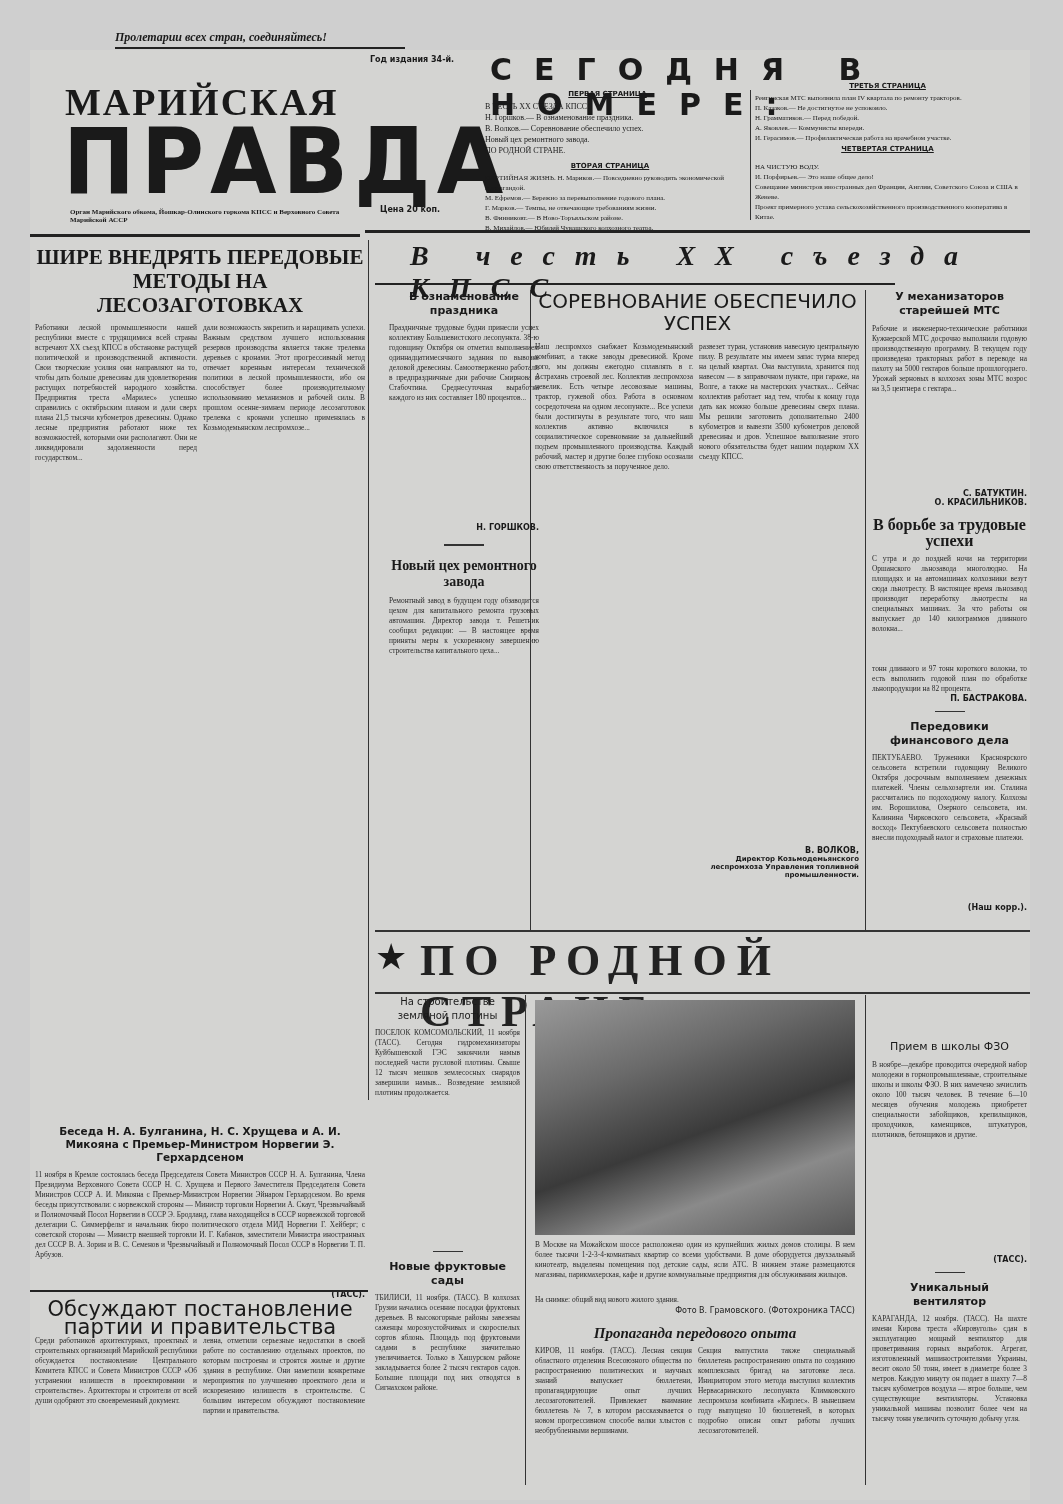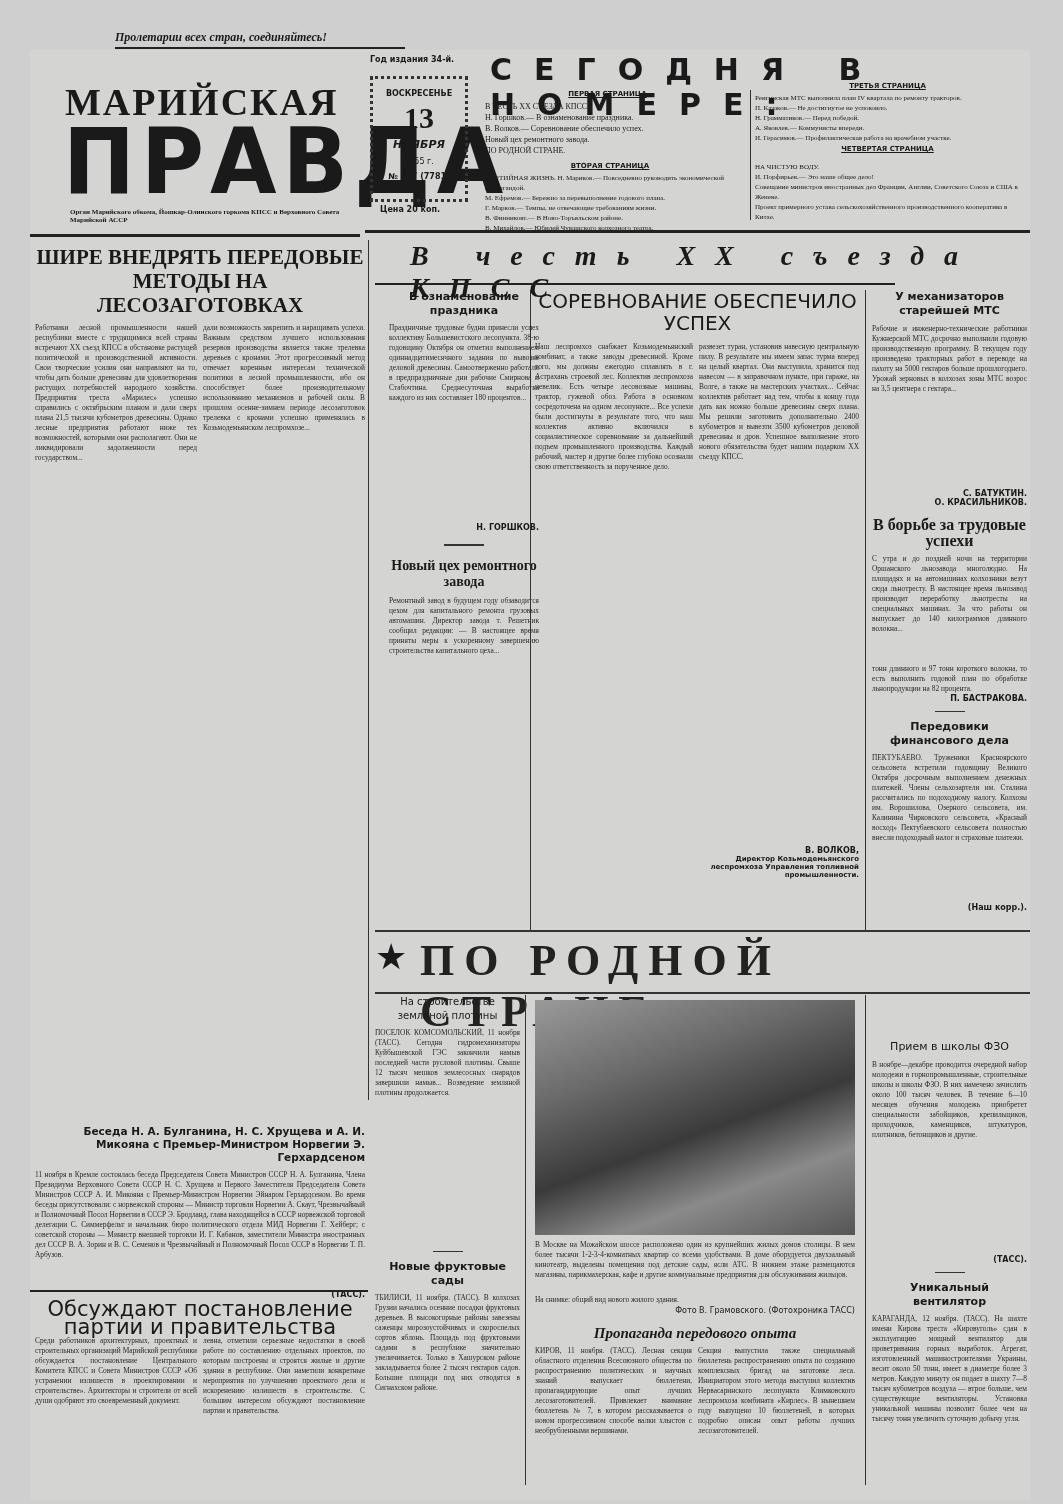--- a/index.html
+++ b/index.html
@@ -37,27 +37,20 @@
 
 <div class="page">
 
   <div class="abs motto">Пролетарии всех стран, соединяйтесь!</div>
   <div class="abs mast1">МАРИЙСКАЯ</div>
   <div class="abs mast2">ПРАВДА</div>
   <div class="abs organ">Орган Марийского обкома, Йошкар-Олинского горкома КПСС и Верховного Совета Марийской АССР</div>
   <div class="abs rule" style="left:0;top:184px;width:330px;"></div>
 
   <div class="abs yearinfo">Год издания 34-й.</div>
-  <div class="abs datebox">
-    <div class="dow">ВОСКРЕСЕНЬЕ</div>
-    <div class="day">13</div>
-    <div class="month">НОЯБРЯ</div>
-    <div class="year">1955 г.</div>
-    <div class="num">№ 227 (7781)</div>
-  </div>
   <div class="abs price">Цена 20 коп.</div>
 
   <div class="abs today">СЕГОДНЯ В НОМЕРЕ:</div>
 
   <div class="abs" style="left:455px;top:40px;width:245px;">
     <div class="secthead">ПЕРВАЯ СТРАНИЦА</div>
     <div class="toc" style="margin-top:3px;">
       <div>В ЧЕСТЬ XX СЪЕЗДА КПСС.</div>
       <div>Н. Горшков.— В ознаменование праздника.</div>
       <div>В. Волков.— Соревнование обеспечило успех.</div>
@@ -144,21 +137,21 @@
     <div class="col" style="height:150px;margin-top:5px;">ПЕКТУБАЕВО. Труженики Красноярского сельсовета встретили годовщину Великого Октября досрочным выполнением денежных платежей. Члены сельхозартели им. Сталина рассчитались по подоходному налогу. Колхозы им. Ворошилова, Озерного сельсовета, им. Калинина Чирковского сельсовета, «Красный восход» Пектубаевского сельсовета полностью внесли подоходный налог и страховые платежи.</div>
     <div class="sign">(Наш корр.).</div>
   </div>
 
   <div class="abs" style="left:345px;top:880px;width:655px;height:60px;border-top:2px solid #333;border-bottom:2px solid #333;">
     <div class="abs" style="left:0;top:4px;font-size:36px;">★</div>
     <div class="abs ornament" style="left:45px;top:3px;">ПО РОДНОЙ СТРАНЕ</div>
   </div>
 
   <div class="abs" style="left:5px;top:1075px;width:330px;">
-    <div style="font-family:'DejaVu Sans',sans-serif;font-weight:bold;font-size:10.5px;text-align:right;line-height:13px;">Беседа Н. А. Булганина, Н. С. Хрущева и А. И. Микояна с Премьер-Министром Норвегии Э. Герхардсеном</div>
+    <div style="font-family:'DejaVu Sans',sans-serif;font-weight:bold;font-size:10.5px;text-align:center;line-height:13px;">Беседа Н. А. Булганина, Н. С. Хрущева и А. И. Микояна с Премьер-Министром Норвегии Э. Герхардсеном</div>
     <div class="col" style="height:120px;margin-top:6px;">11 ноября в Кремле состоялась беседа Председателя Совета Министров СССР Н. А. Булганина, Члена Президиума Верховного Совета СССР Н. С. Хрущева и Первого Заместителя Председателя Совета Министров СССР А. И. Микояна с Премьер-Министром Норвегии Эйнаром Герхардсеном. Во время беседы присутствовали: с норвежской стороны — Министр торговли Норвегии А. Скаут, Чрезвычайный и Полномочный Посол Норвегии в СССР Э. Бродланд, глава находящейся в СССР норвежской торговой делегации С. Симмерфельт и начальник бюро политического отдела МИД Норвегии Г. Хейберг; с советской стороны — Министр внешней торговли И. Г. Кабанов, заместители Министра иностранных дел СССР В. А. Зорин и В. С. Семенов и Чрезвычайный и Полномочный Посол СССР в Норвегии Т. П. Арбузов.</div>
     <div class="sign">(ТАСС).</div>
   </div>
   <div class="abs rule" style="left:0;top:1240px;width:338px;height:2px;"></div>
 
   <div class="abs" style="left:5px;top:1250px;width:330px;">
     <div style="font-family:'DejaVu Sans',sans-serif;font-size:21px;text-align:center;line-height:18px;">Обсуждают постановление партии и правительства</div>
     <div style="display:flex;gap:6px;">
       <div class="col" style="width:162px;height:120px;">Среди работников архитектурных, проектных и строительных организаций Марийской республики обсуждается постановление Центрального Комитета КПСС и Совета Министров СССР «Об устранении излишеств в проектировании и строительстве». Архитекторы и строители от всей души одобряют это своевременный документ.</div>
       <div class="col" style="width:162px;height:120px;">левна, отметили серьезные недостатки в своей работе по составлению отдельных проектов, по которым построены и строятся жилые и другие здания в республике. Они наметили конкретные мероприятия по улучшению проектного дела и искоренению излишеств в строительстве. С большим интересом обсуждают постановление партии и правительства.</div>

